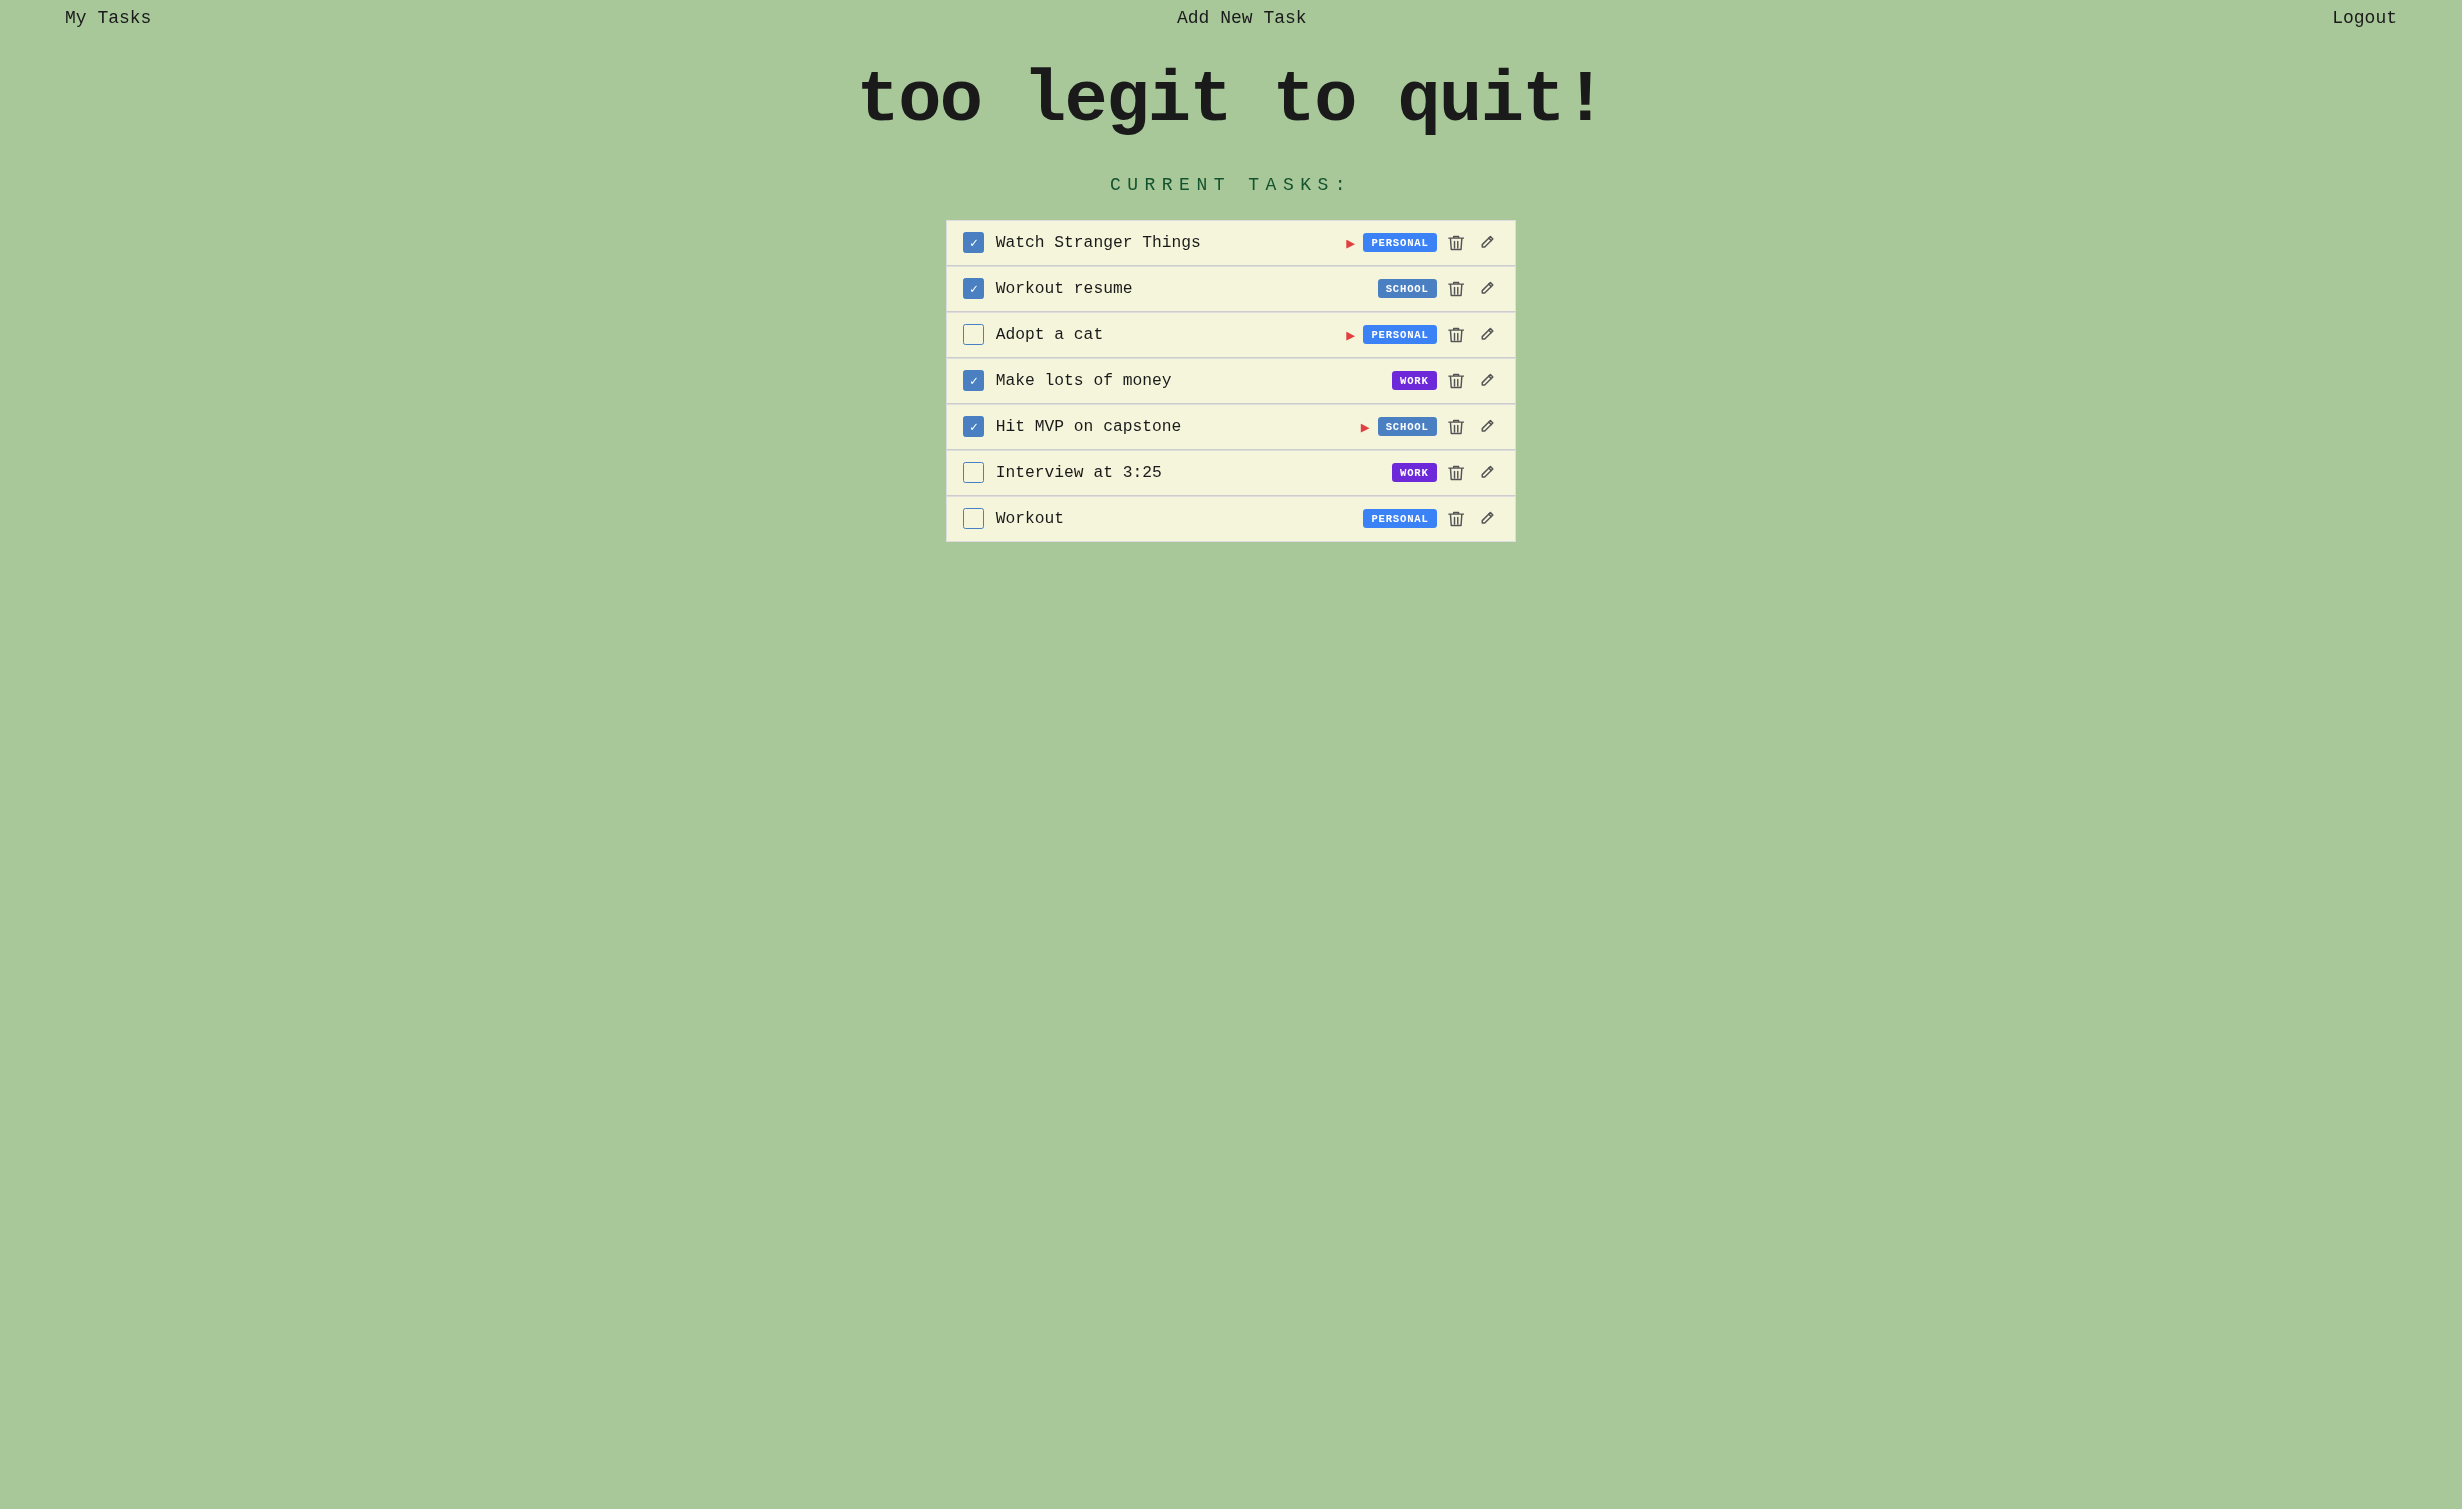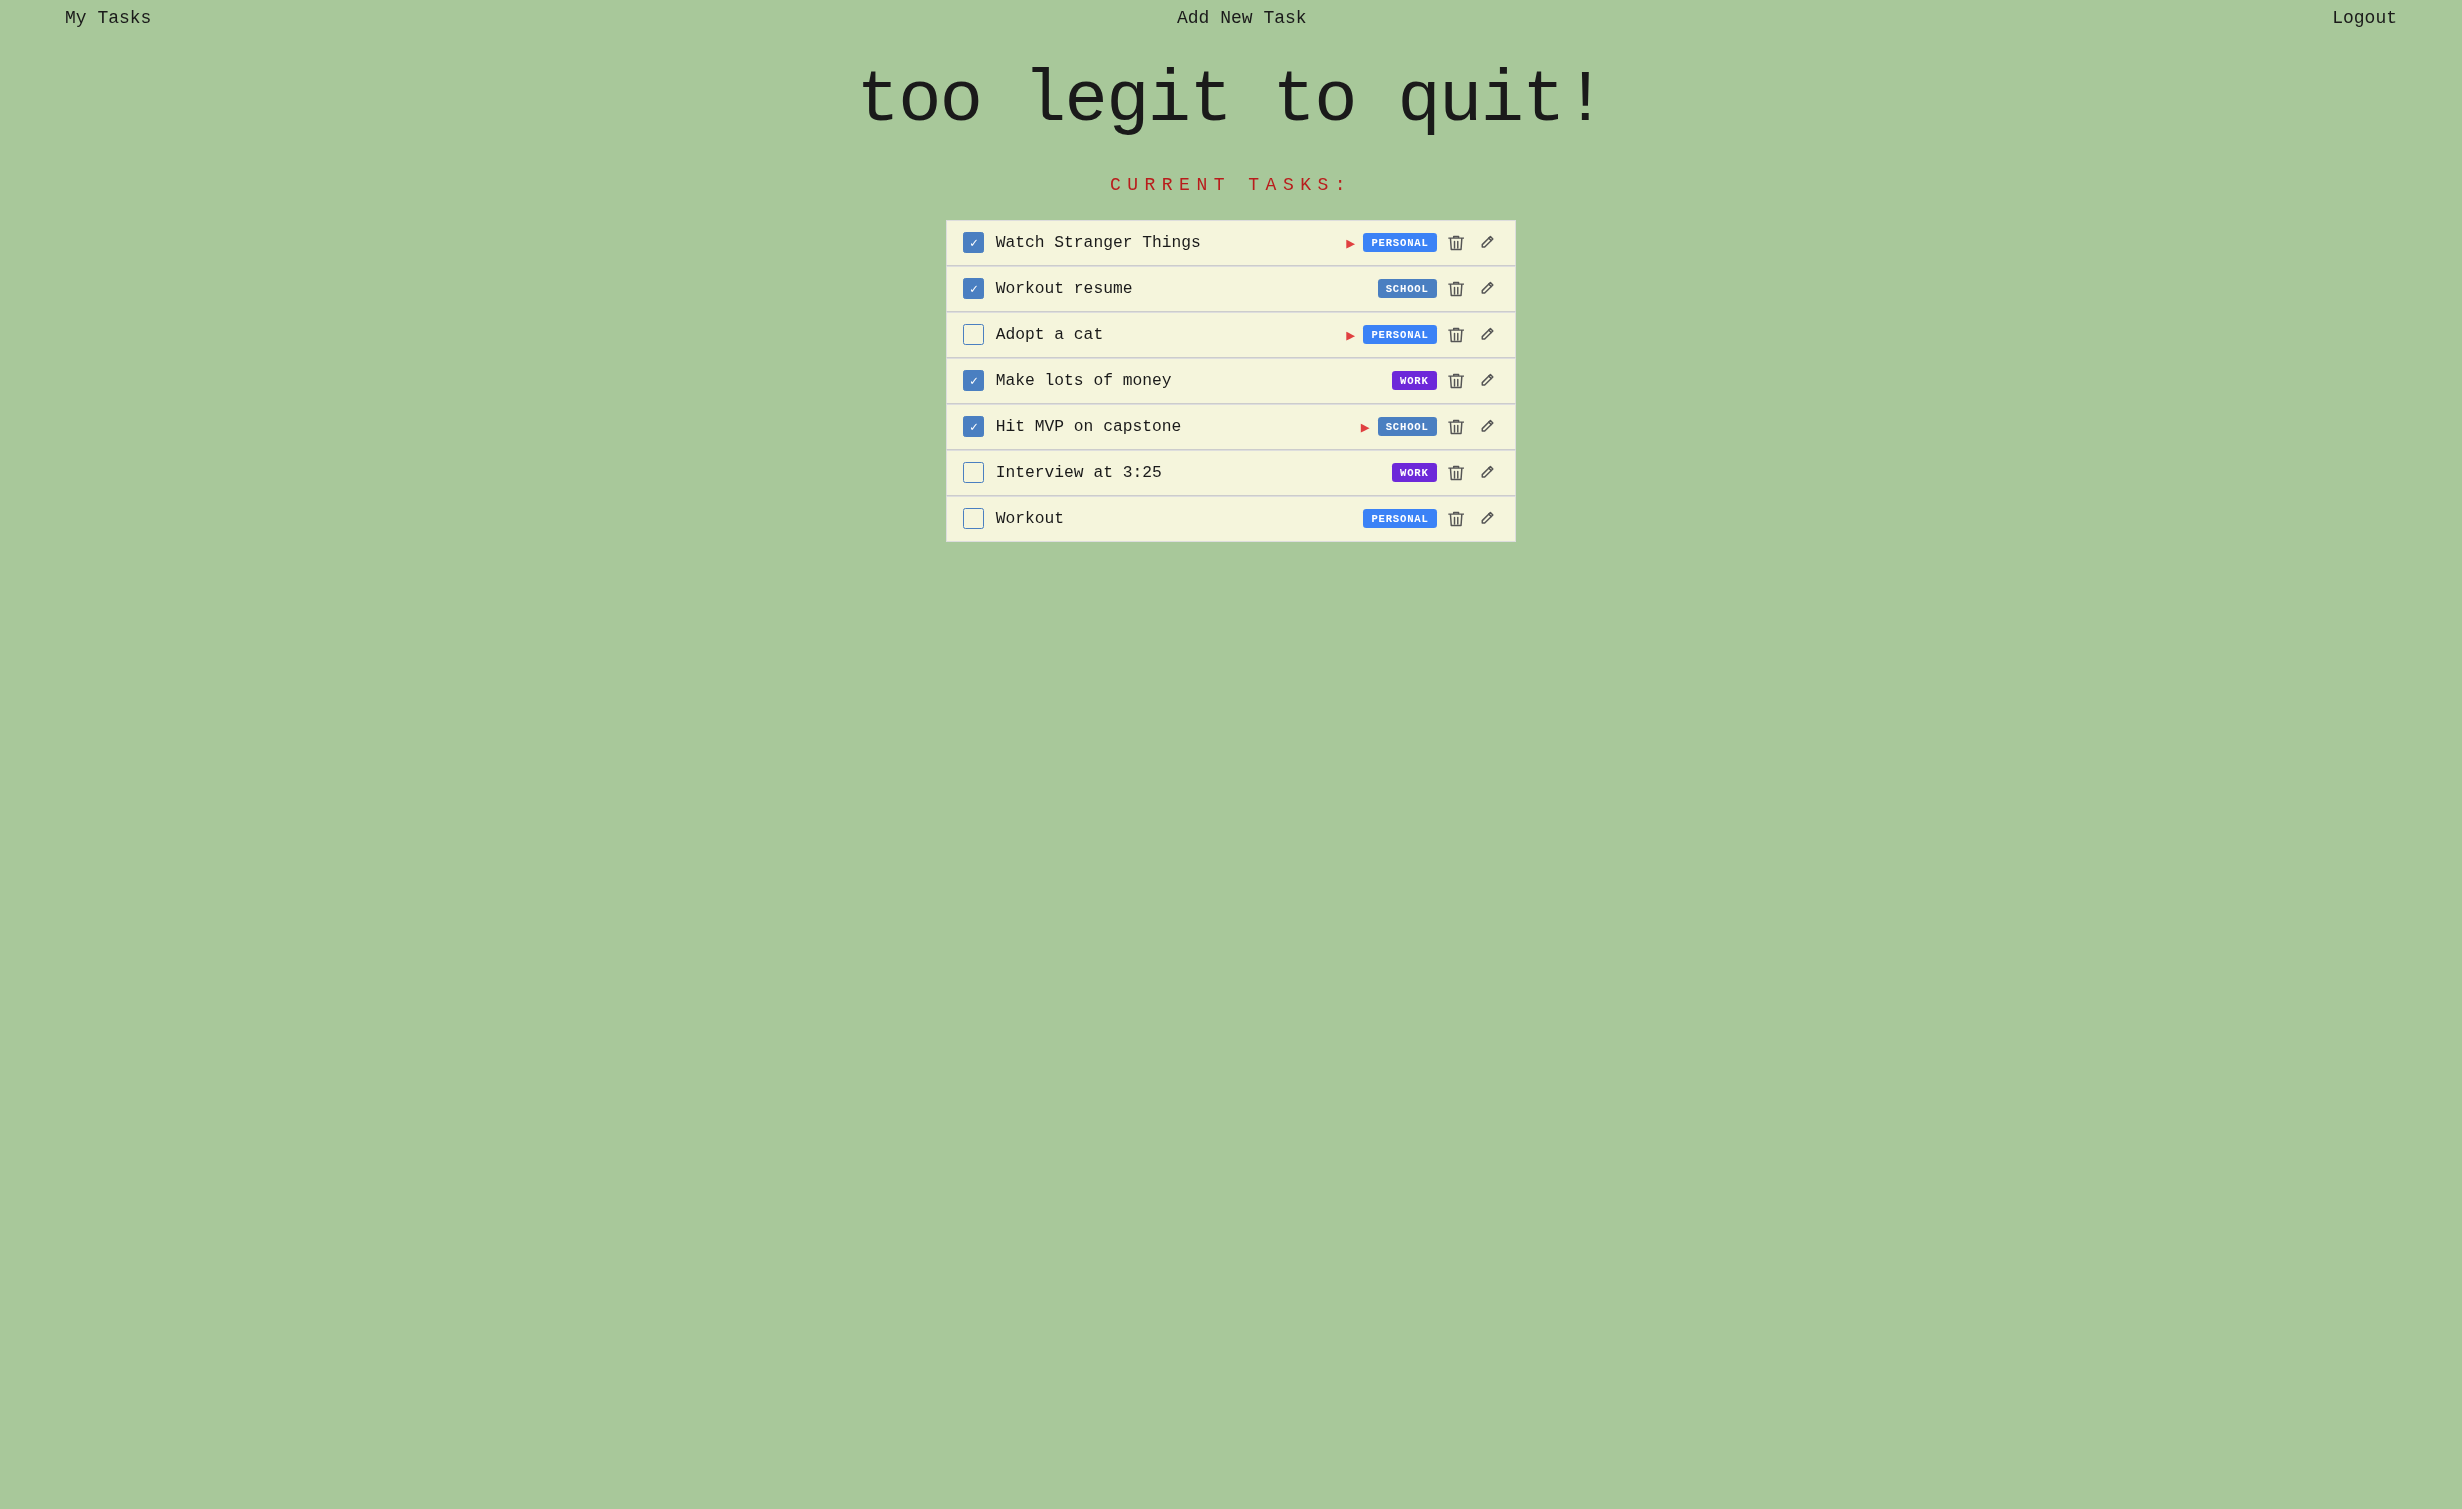--- a/index.html
+++ b/index.html
@@ -25,32 +25,32 @@
       text-decoration: none;
       color: #1a1a1a;
       font-size: 18px;
       font-family: 'Courier New', Courier, monospace;
       cursor: pointer;
     }
 
     .page-title {
       text-align: center;
       font-size: 72px;
-      font-weight: 400;
+      font-weight: 700;
       color: #1a1a1a;
       letter-spacing: -1.6px;
       margin: 24.4px 0 33px 0;
       font-family: 'Courier New', Courier, monospace;
     }
 
     .section-title {
       text-align: center;
       font-size: 18px;
       letter-spacing: 6.5px;
-      color: #b91c1c;
+      color: #14532d;
       margin-bottom: 24.4px;
       font-family: 'Courier New', Courier, monospace;
     }
 
     .tasks-container {
       max-width: 570px;
       margin: 0 auto;
       background: transparent;
     }
 

